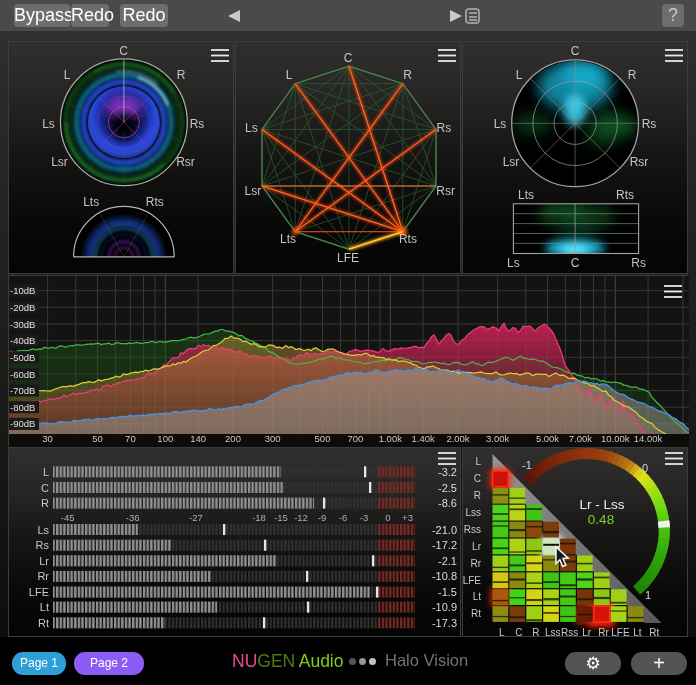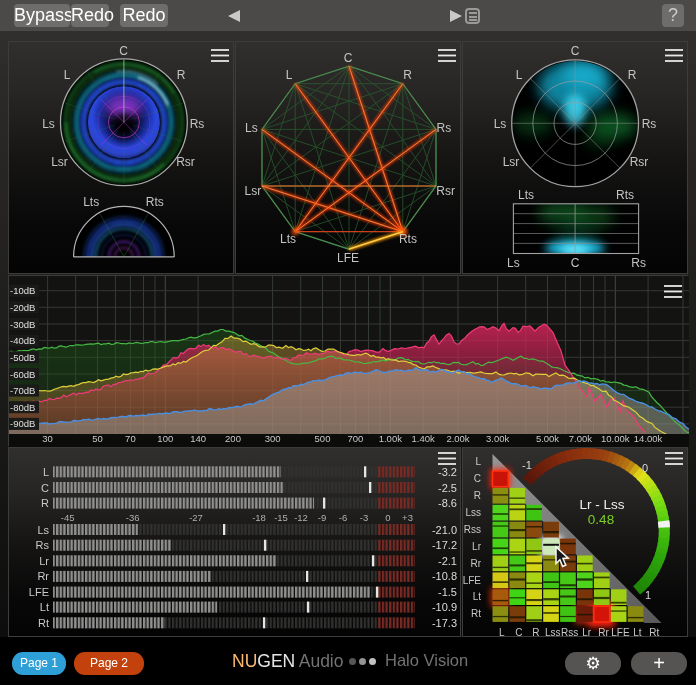--- a/index.html
+++ b/index.html
@@ -674,21 +674,21 @@
         <text x="123.6" y="188" class="ml" text-anchor="middle">Lr</text>
         <text x="140.5" y="188" class="ml" text-anchor="middle">Rr</text>
         <text x="157.4" y="188" class="ml" text-anchor="middle">LFE</text>
         <text x="174.3" y="188" class="ml" text-anchor="middle">Lt</text>
         <text x="191.3" y="188" class="ml" text-anchor="middle">Rt</text>
 <path d="M93 99 l0 16.5 l3.9 -3.7 l2.7 6.6 l3.2 -1.4 l-2.8 -6.5 l5.2 -0.4 z" fill="#181818" stroke="#f5f5f5" stroke-width="1.5"></path>
 </svg>
     </div>
 <div id="bottombar">
 <div class="pbtn" style="left:12px;width:54px;background:#2f9fd8">Page 1</div>
-<div class="pbtn" style="left:74px;width:70px;background:#c2410c">Page 2</div>
-<div style="position:absolute;left:232px;top:14px;font-size:17.5px;color:#e8e8e8"><span style="color:#fdba74">NU</span><span style="color:#e5e5e5">GEN</span><span style="color:#737373"> Audio</span></div>
+<div class="pbtn" style="left:74px;width:70px;background:#8b5cf6">Page 2</div>
+<div style="position:absolute;left:232px;top:14px;font-size:17.5px;color:#e8e8e8"><span style="color:#ec4899">NU</span><span style="color:#4d7c0f">GEN</span><span style="color:#84cc16"> Audio</span></div>
 <div style="position:absolute;left:349px;top:21px;width:7px;height:7px;border-radius:50%;background:#555"></div>
 <div style="position:absolute;left:359px;top:21px;width:7px;height:7px;border-radius:50%;background:#949494"></div>
 <div style="position:absolute;left:369px;top:21px;width:7px;height:7px;border-radius:50%;background:#c2c2c2"></div>
 <div style="position:absolute;left:385px;top:14px;font-size:16.5px;color:#737373">Halo Vision</div>
 <div class="pbtn" style="left:565px;width:56px;background:#555453;font-size:17px">⚙</div>
 <div class="pbtn" style="left:631px;width:56px;background:#555453;font-size:20px">+</div>
 </div>
 </div>
 </body></html>

